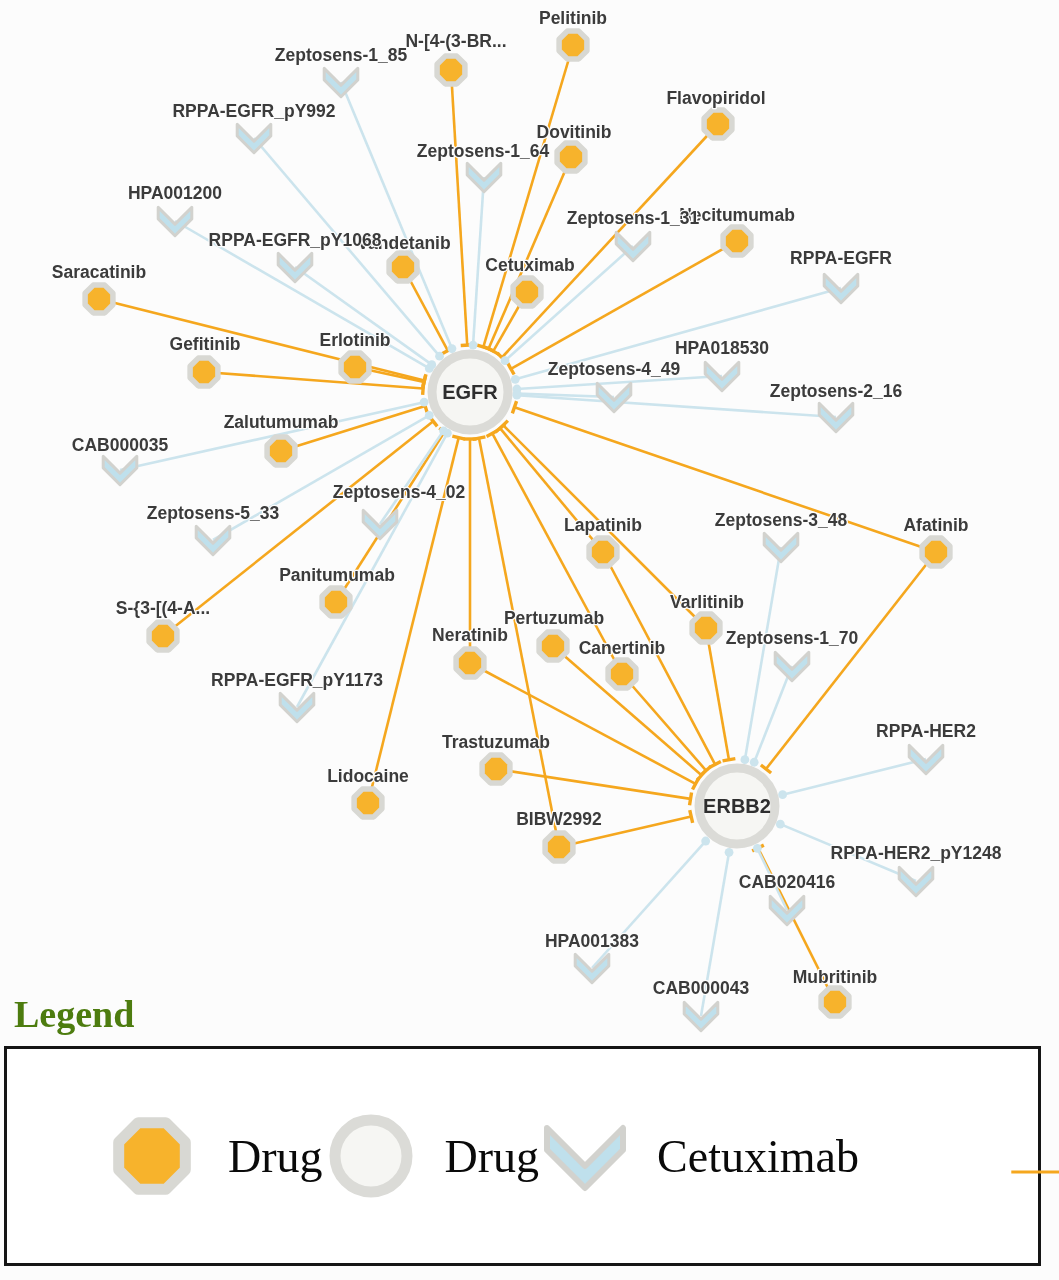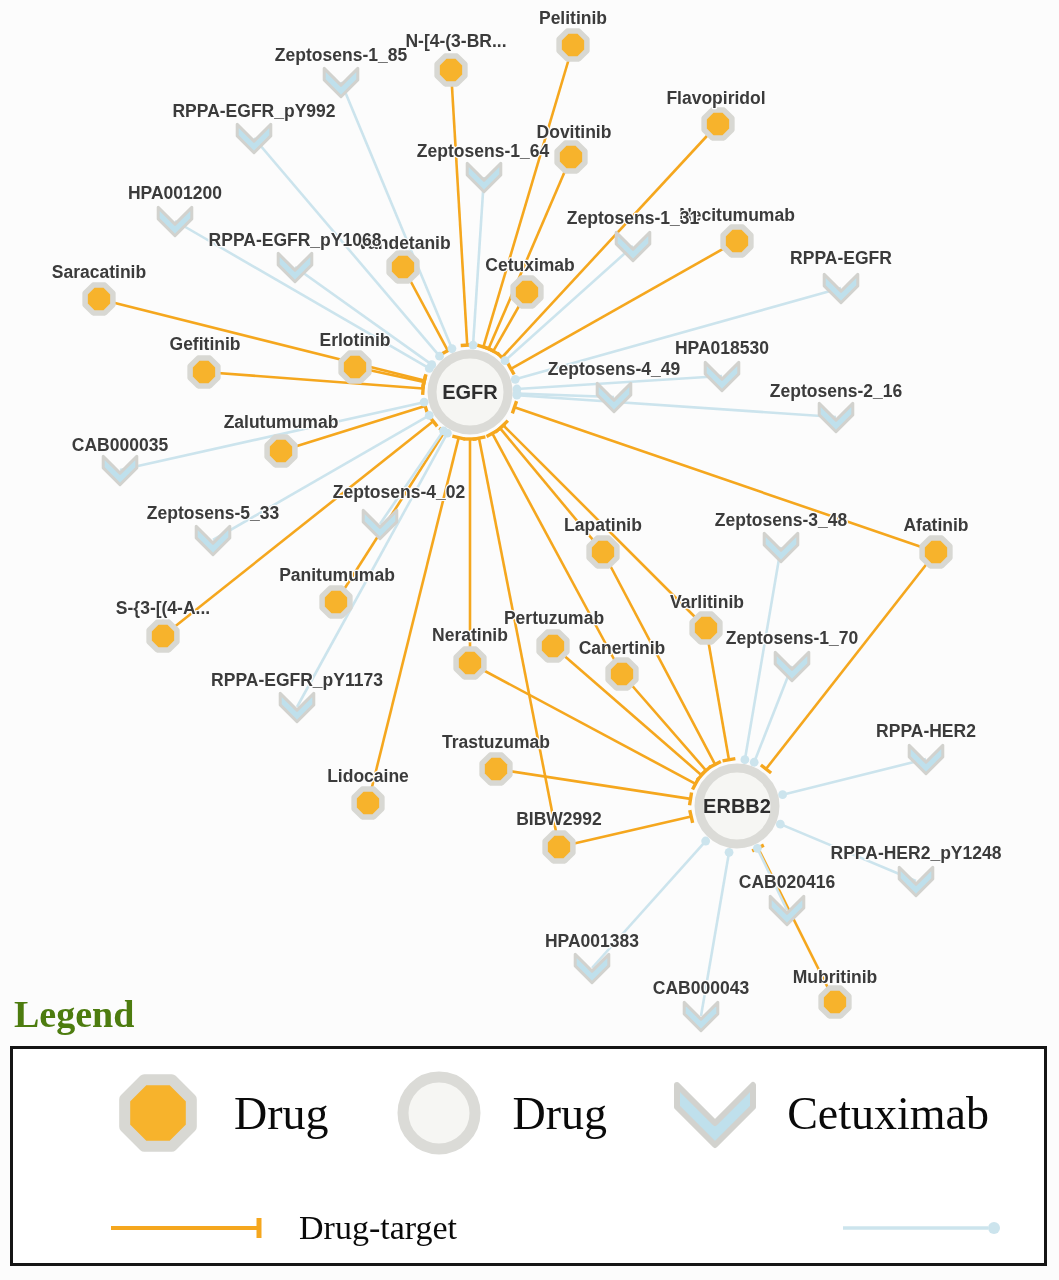--- a/index.html
+++ b/index.html
@@ -13,23 +13,23 @@
   }
   .gene-label {
     font-family:"Liberation Sans",sans-serif; font-weight:700; font-size:20px;
     fill:#2E2E2E; text-anchor:middle;
   }
   .legend-title {
     position:absolute; left:14px; top:992px;
     font-family:"Liberation Serif",serif; font-weight:700; font-size:38px; color:#4d7c0f;
   }
   .legend-box {
-    position:absolute; left:10px; top:1046px; width:1037px; height:220px;
+    position:absolute; left:4px; top:1046px; width:1037px; height:220px;
     background:#FFFFFF; border:3.5px solid #151515;
-    display:flex; flex-direction:column; justify-content:space-evenly;
+    display:flex; flex-direction:row; justify-content:space-evenly;
   }
   .legend-row { display:flex; align-items:center; justify-content:space-between; }
   .legend-row.nodes { padding:0 55px 0 95px; }
   .legend-row.links { padding:0 39px 0 95px;margin-top:31px; }
   .legend-item { display:flex; align-items:center; gap:26px; }
   .legend-node-label { font-family:"Liberation Serif",serif; font-size:46px; color:#0a0a0a; }
   .legend-link-label { font-family:"Liberation Serif",serif; font-size:34px; color:#0a0a0a; }
 </style>
 </head>
 <body>

